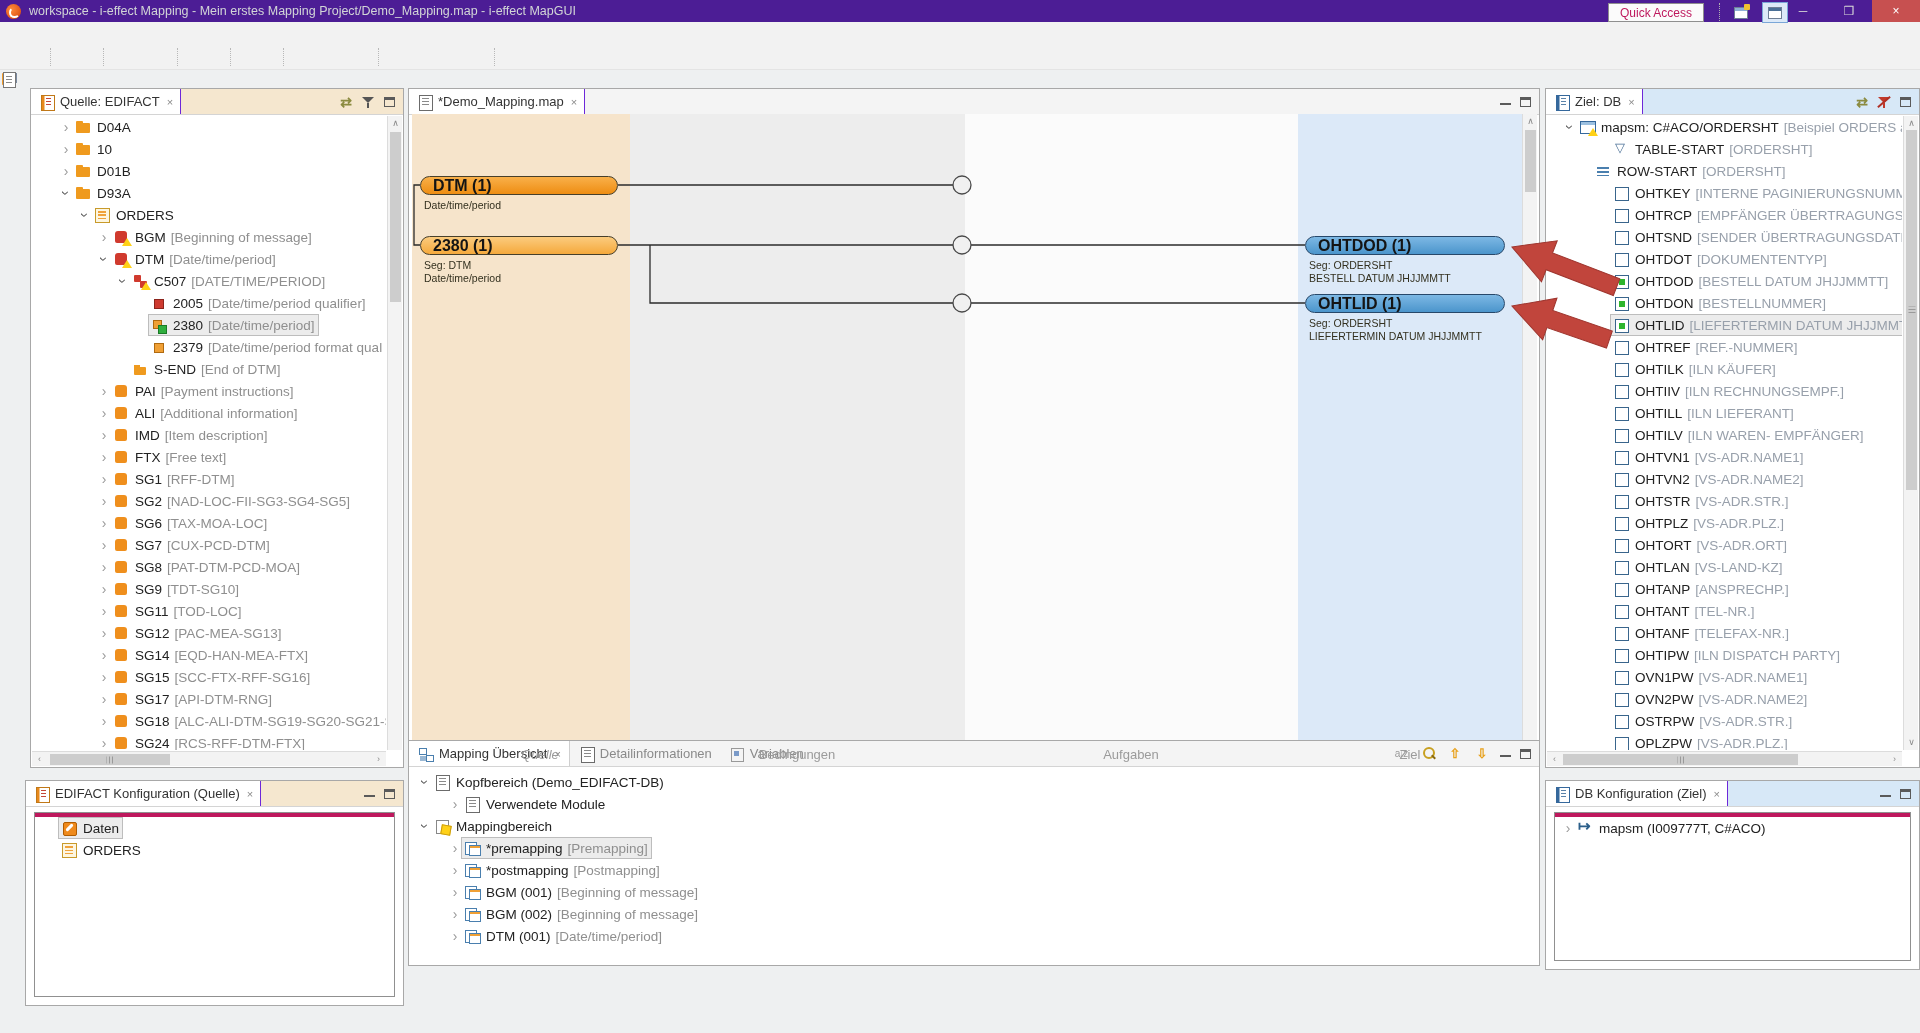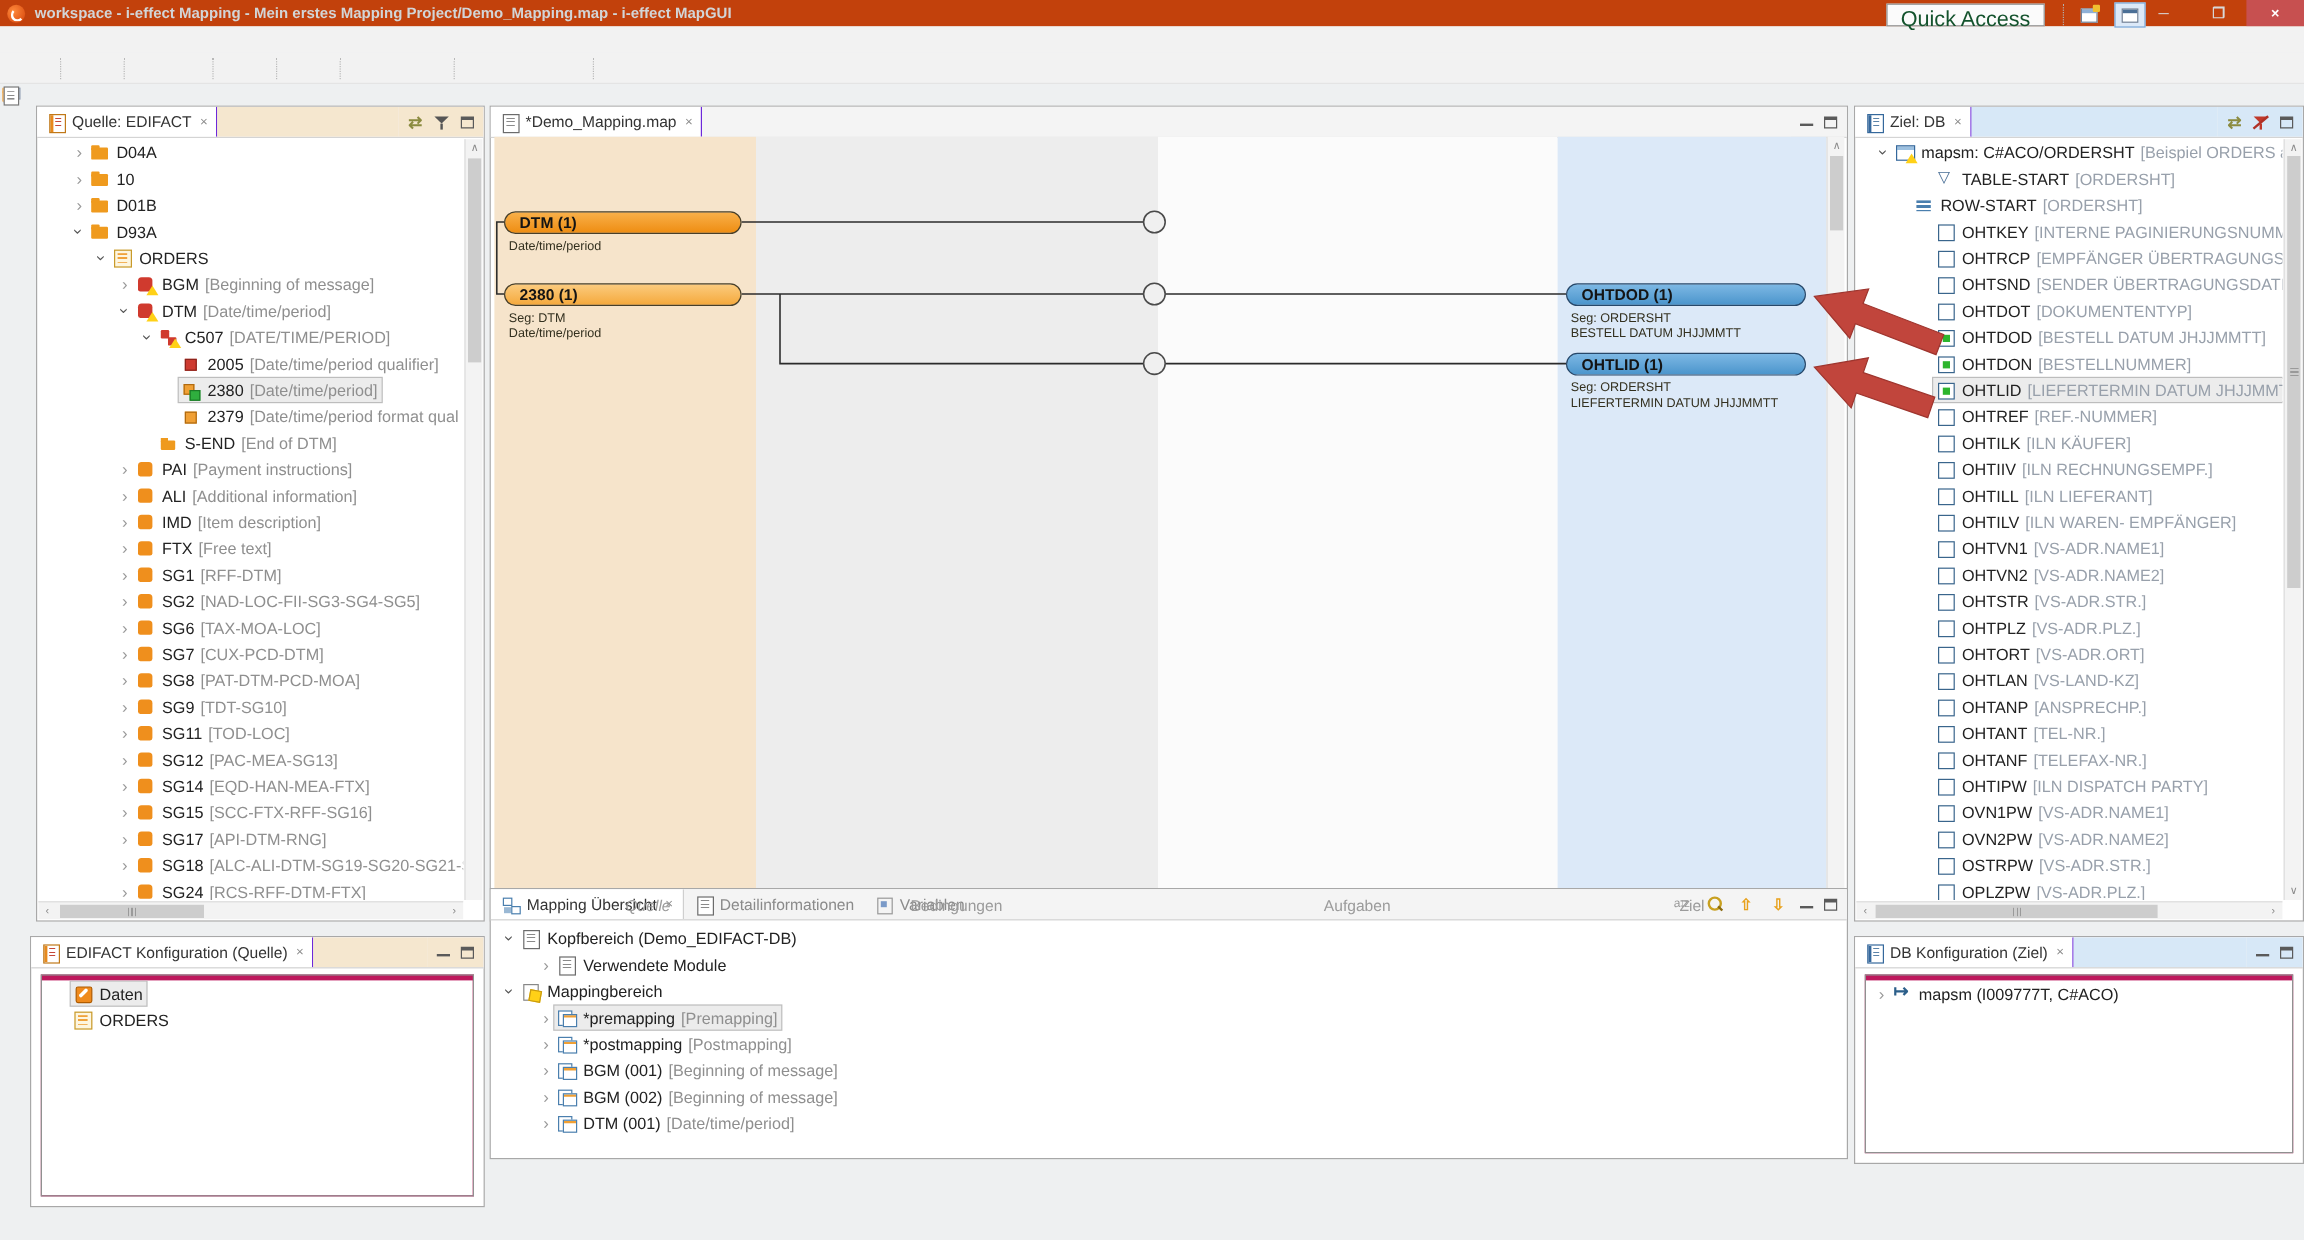--- a/index.html
+++ b/index.html
@@ -1,34 +1,34 @@
 <!DOCTYPE html>
 <html><head>
 <meta charset="utf-8">
 <style>
   * { margin:0; padding:0; box-sizing:border-box; }
   html,body { width:1920px; height:1033px; font-family:"Liberation Sans", sans-serif; background:#eef0f1; overflow:hidden; }
   #stage { position:relative; width:1920px; height:1033px; }
 
   
-  .titlebar { position:absolute; left:0; top:0; width:1920px; height:22px; background:#c2410c; display:flex; align-items:center;font-weight:bold; }
+  .titlebar { position:absolute; left:0; top:0; width:1920px; height:22px; background:#4c1d95; display:flex; align-items:center; }
   .applogo { width:15px; height:15px; border-radius:50%; background:radial-gradient(circle at 35% 35%, #ff8a3c, #d4430a); margin:0 8px 0 6px; position:relative; }
   .applogo::after { content:''; position:absolute; left:3px; top:3px; width:7px; height:7px; border:2px solid transparent; border-left-color:#fff; border-bottom-color:#fff; border-radius:50%; }
   .wtitle { color:#d2d5d7; font-size:12.5px; }
   .winbtns { position:absolute; right:0; top:0; height:22px; display:flex; }
   .wbtn { width:46px; height:22px; display:flex; align-items:center; justify-content:center; color:#d8d8d8; font-size:12px; }
   .wbtn.close { background:#c75050; color:#fff; width:48px; }
 
   
   .menubar { position:absolute; left:0; top:22px; width:1920px; height:22px; background:#f2f2f2; display:flex; align-items:center; padding-left:8px; }
   .mitem { font-size:13px; color:#1c1c1c; margin-right:19px; }
   .toolbar { position:absolute; left:0; top:44px; width:1920px; height:26px; background:#f2f2f2; border-bottom:1px solid #e4e4e4; display:flex; align-items:center; padding-left:5px; }
   .tb { width:19px; height:20px; display:inline-flex; align-items:center; justify-content:center; font-size:13px; margin:0 1px; }
   .tbsep { width:5px; height:18px; margin:0 3px; border-left:1px dotted #b8b8b8; }
-  .qa { position:absolute; right:216px; top:3px; height:19px; border:1px solid #8f8f8f; background:#fbfbfb; color:#14532d; font-size:18px; padding:2px 11px; }
+  .qa { position:absolute; right:216px; top:3px; height:19px; border:1px solid #8f8f8f; background:#fbfbfb; color:#be185d; font-size:12px; padding:2px 11px; }
   .topsep { position:absolute; right:200px; top:3px; height:18px; border-left:1px dotted #b0b0b0; }
   .persp { position:absolute; top:2px; width:26px; height:21px; display:flex; align-items:center; justify-content:center; }
   .persp.p1 { right:166px; } .persp.p2 { right:132px; background:#dce9f8; border:1px solid #7aa7d8; }
   .perspico { width:14px; height:12px; border:1px solid #6f7f95; background:#fff; position:relative; }
   .perspico::before { content:''; position:absolute; left:0; top:0; right:0; height:3px; background:#8fb0d6; }
   .persp.p1 .perspico::after { content:''; position:absolute; right:-3px; top:-4px; width:6px; height:6px; background:#f0c030; border-radius:1px; }
   .persp.p2 .perspico::before { background:#4a6f96; }
 
   
   .strip { position:absolute; left:0; top:70px; width:30px; height:700px; }
@@ -107,21 +107,21 @@
   .ic-tab-ziel::before { content:''; position:absolute; left:2px; top:1px; width:12px; height:14px; background:#fff; border:1px solid #35689c; box-shadow:inset 2.5px 0 0 #35689c; }
   .ic-tab-ziel::after { content:''; position:absolute; left:7px; top:4px; width:5px; height:8px; background:repeating-linear-gradient(#5a82a8 0 1px, transparent 1px 3px); }
   .ic-tab-ov::before { content:''; position:absolute; left:1px; top:2px; width:6px; height:5px; border:1.5px solid #4a7fae; }
   .ic-tab-ov::after { content:''; position:absolute; left:8px; top:9px; width:6px; height:5px; border:1.5px solid #4a7fae; box-shadow:-7px 0 0 -1px #9ab8d4; }
   .ic-tab-var::before { content:''; position:absolute; left:2px; top:2px; width:11px; height:12px; border:1px solid #999; background:#f4f4f4; }
   .ic-tab-var::after { content:''; position:absolute; left:5px; top:5px; width:5px; height:5px; background:#7a9ac8; }
 
   
   .col { position:absolute; top:114px; height:654px; }
   .collabel { position:absolute; top:747px; transform:translateX(-50%); font-size:13px; color:#9b9b9b; z-index:6; }
-  .pill { position:absolute; height:19px; border-radius:10px; display:flex; align-items:center; padding-left:12px; font-size:13px; font-weight:bold; color:#141414; z-index:7; border:1.6px solid #473f2a; }
+  .pill { position:absolute; height:19px; border-radius:10px; display:flex; align-items:center; padding-left:12px; font-size:16px; font-weight:bold; color:#141414; z-index:7; border:1.6px solid #473f2a; }
   .pill.or1 { background:linear-gradient(#f9b04a, #ee8d12); }
   .pill.or2 { background:linear-gradient(#fbcb7e, #f5a93c); }
   .pill.bl  { background:linear-gradient(#7db8e4, #4b95cc); border-color:#27486a; }
   .nodesub { position:absolute; font-size:10.5px; color:#33301f; white-space:nowrap; z-index:7; }
   svg.overlay { position:absolute; left:0; top:0; pointer-events:none; }
   #wires { z-index:5; } #arrows { z-index:50; }
 
   
   .vsb { position:absolute; width:15px; background:#f3f3f3; border-left:1px solid #dcdcdc; }
   .hsb { position:absolute; height:15px; background:#f3f3f3; border-top:1px solid #dcdcdc; }

